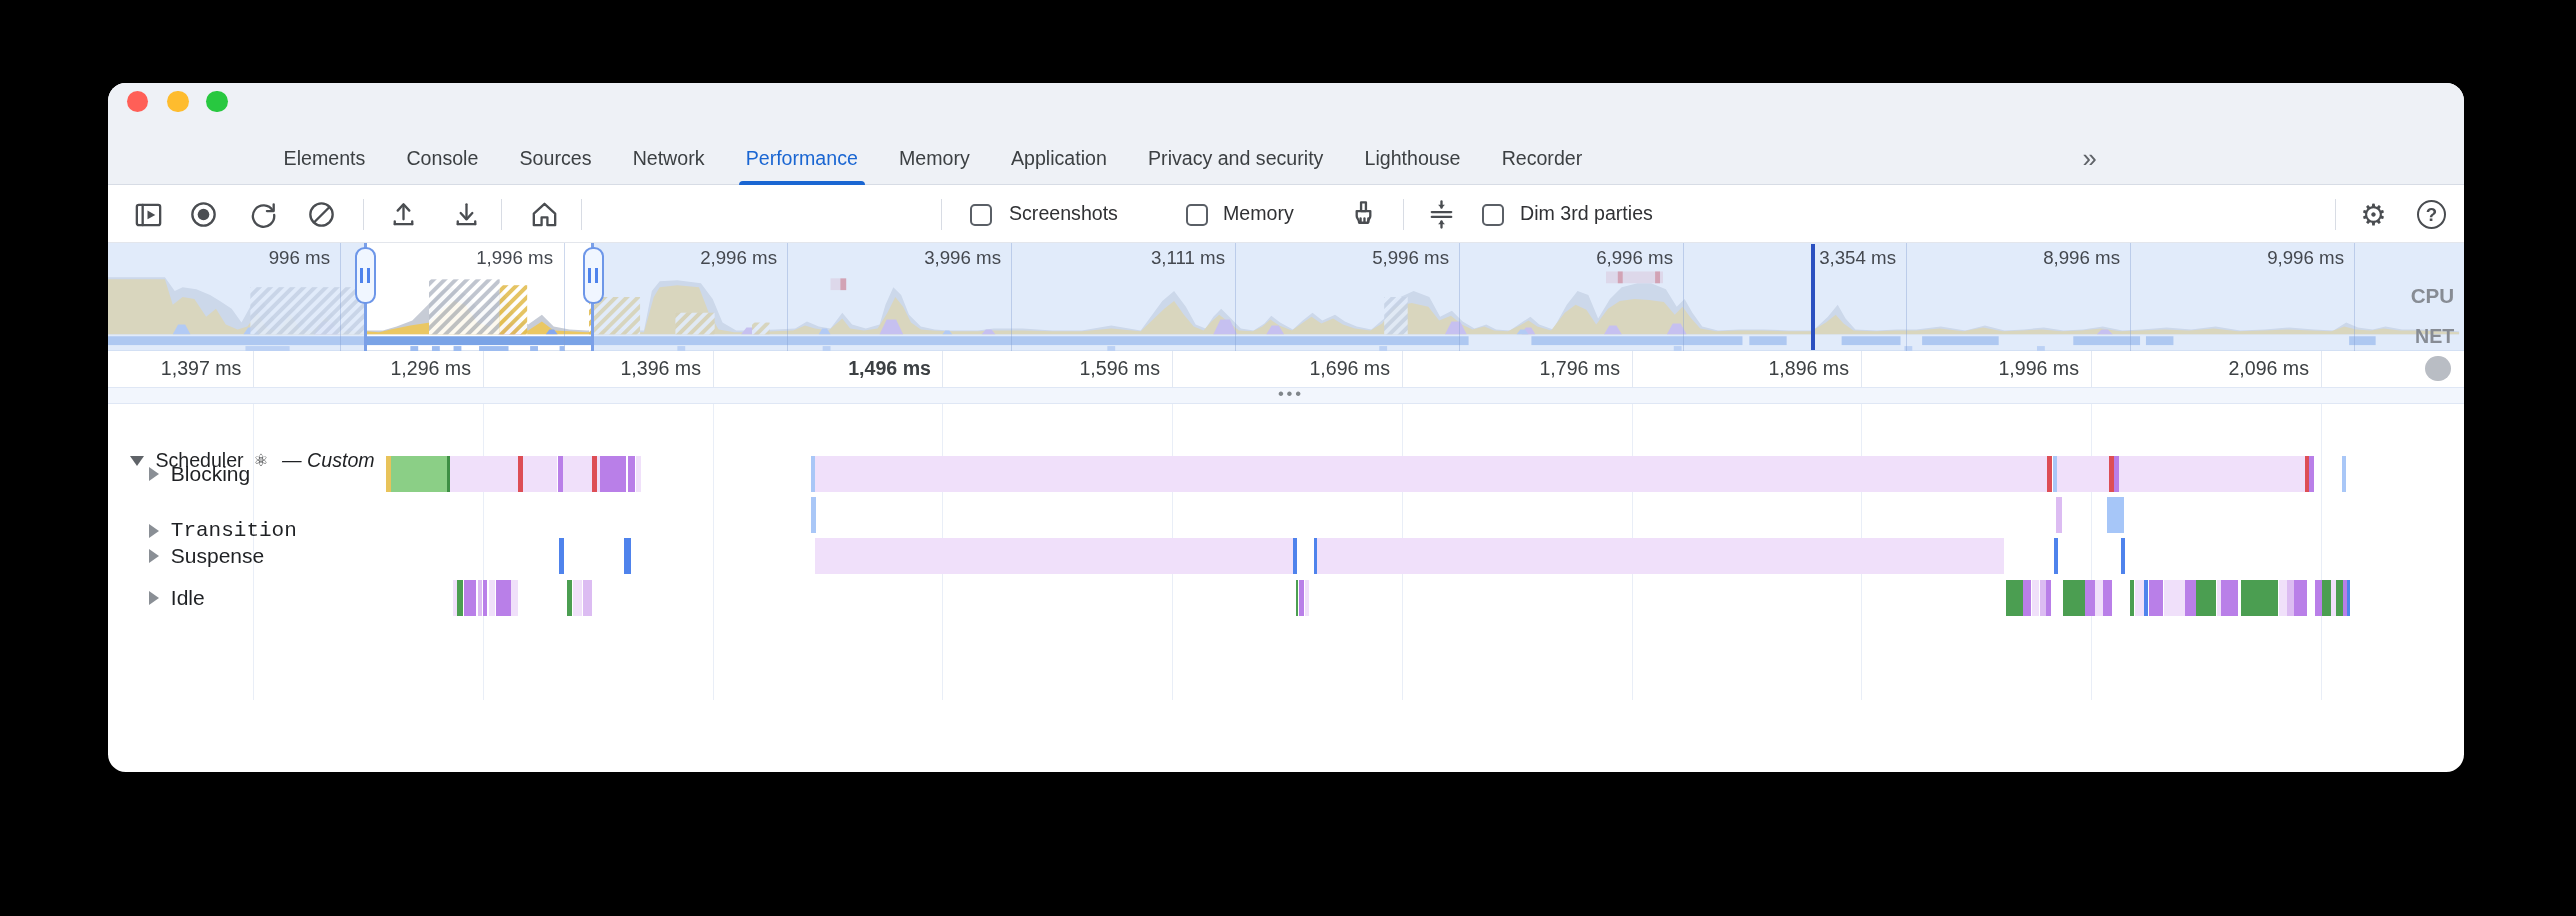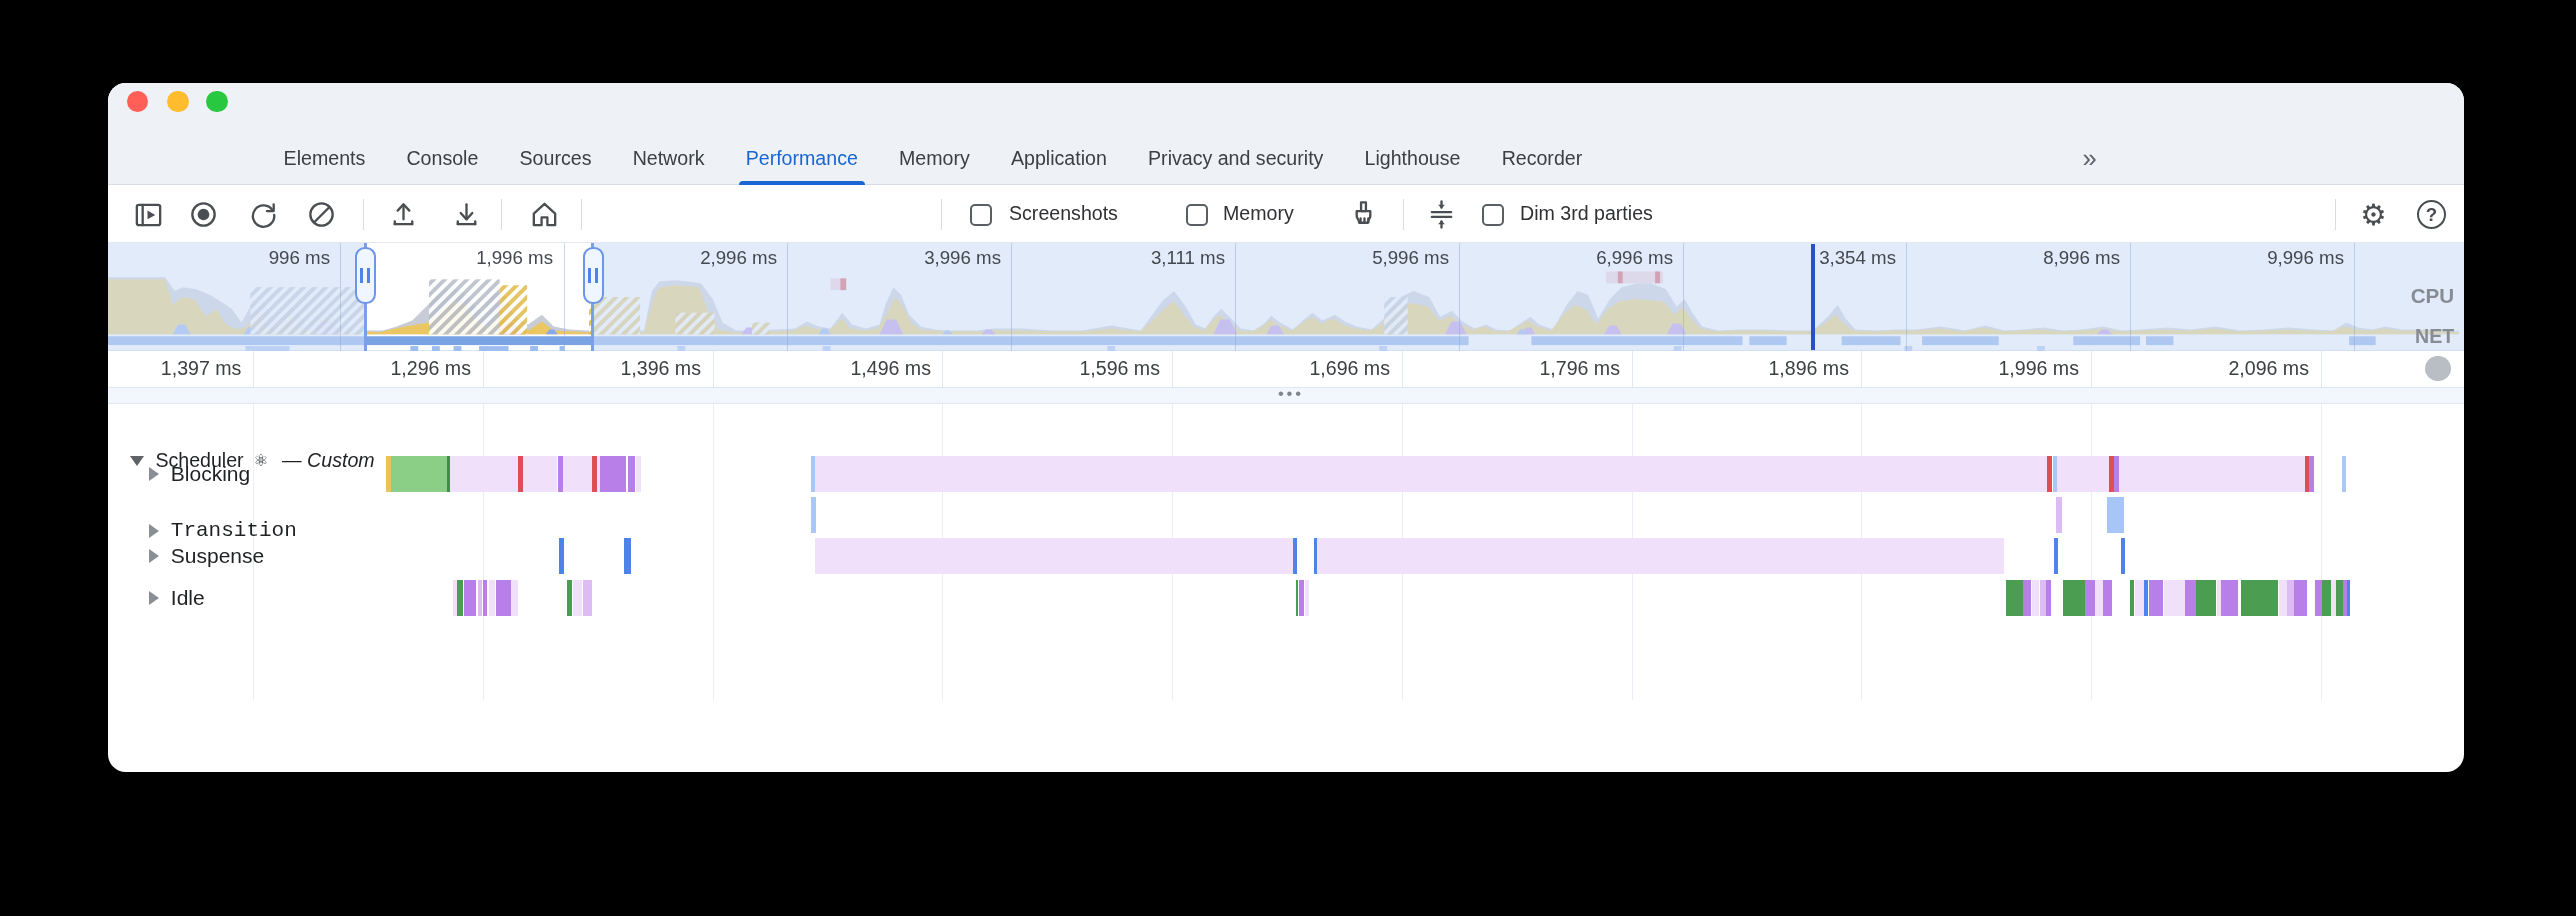--- a/index.html
+++ b/index.html
@@ -284,21 +284,21 @@
     </div>
 
   <div class="ruler" id="ruler">
       <div class="ruler-tick" style="left: 145px;"></div>
       <div class="ruler-label" style="left: -23.6px;">1,397 ms</div>
       <div class="ruler-tick" style="left: 375px;"></div>
       <div class="ruler-label" style="left: 206px;">1,296 ms</div>
       <div class="ruler-tick" style="left: 605px;"></div>
       <div class="ruler-label" style="left: 436px;">1,396 ms</div>
       <div class="ruler-tick" style="left: 834px;"></div>
-      <div class="ruler-label" style="left: 666px;">1,496 ms</div>
+      <div class="ruler-label" style="left: 666px; font-weight: bold;">1,496 ms</div>
       <div class="ruler-tick" style="left: 1064px;"></div>
       <div class="ruler-label" style="left: 895px;">1,596 ms</div>
       <div class="ruler-tick" style="left: 1294px;"></div>
       <div class="ruler-label" style="left: 1125px;">1,696 ms</div>
       <div class="ruler-tick" style="left: 1524px;"></div>
       <div class="ruler-label" style="left: 1355px;">1,796 ms</div>
       <div class="ruler-tick" style="left: 1753px;"></div>
       <div class="ruler-label" style="left: 1584px;">1,896 ms</div>
       <div class="ruler-tick" style="left: 1983px;"></div>
       <div class="ruler-label" style="left: 1814px;">1,996 ms</div>

